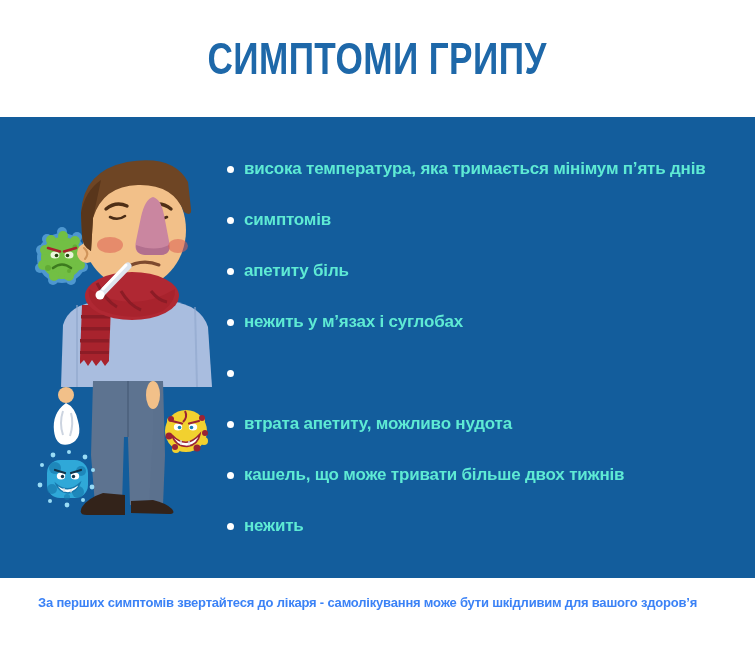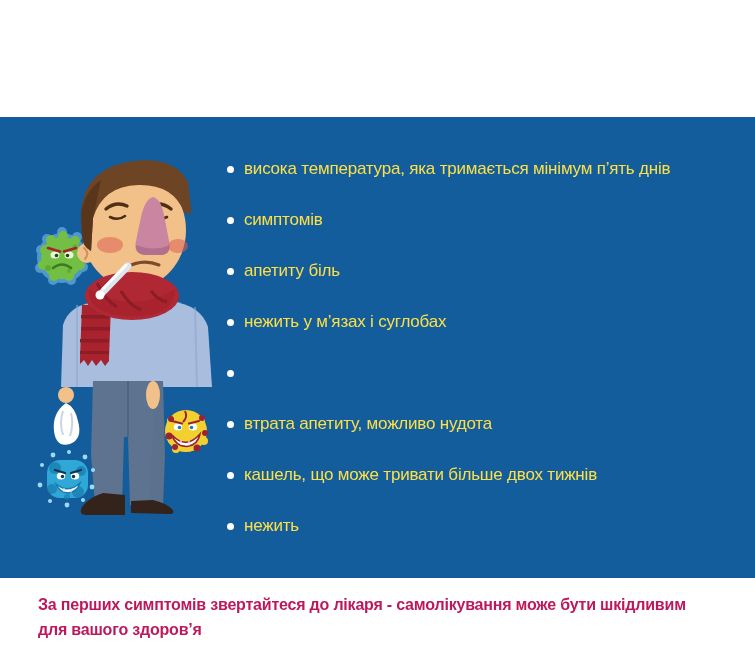--- a/index.html
+++ b/index.html
@@ -18,41 +18,44 @@
   .panel {
     position:absolute; top:117px; left:0; width:755px; height:461px;
     background:#135d9c;
   }
   .illustration { position:absolute; left:25px; top:38px; }
   .symptoms {
     position:absolute; left:227px; top:43px; margin:0; padding:0; list-style:none;
   }
   .symptoms li {
     display:flex; align-items:center; height:18px; line-height:18px;
-    margin-bottom:33px; color:#fde047; font-weight:normal; font-size:17px;
+    margin-bottom:33px; color:#5eead4; font-weight:bold; font-size:17px;
     letter-spacing:-0.2px; white-space:nowrap;
   }
   .bullet {
     width:7px; height:7px; border-radius:50%; background:#ffffff;
     margin-right:10px; flex:0 0 auto;
   }
   .footer {
     position:absolute; top:578px; left:0; width:755px; height:93px; background:#ffffff;
   }
   .footer p {
     margin:15px 0 0 38px; max-width:665px;
-    font-size:16px; font-weight:bold; color:#be185d;
+    font-size:13px; font-weight:bold; color:#3b82f6;
     line-height:1.55; letter-spacing:-0.2px;
   }
 </style>
 </head>
 <body>
 
 <div class="page">
 
+  <div class="header">
+    <div class="title">СИМПТОМИ ГРИПУ</div>
+  </div>
 
   <div class="panel">
 
     <svg class="illustration" width="200" height="370" viewBox="0 0 200 370">
 
       <g>
         <circle cx="37" cy="103" r="25" fill="#4e97cf"></circle>
         <circle cx="16" cy="95" r="5" fill="#4e97cf"></circle>
         <circle cx="22" cy="84" r="5" fill="#4e97cf"></circle>
         <circle cx="37" cy="77" r="5" fill="#4e97cf"></circle>

